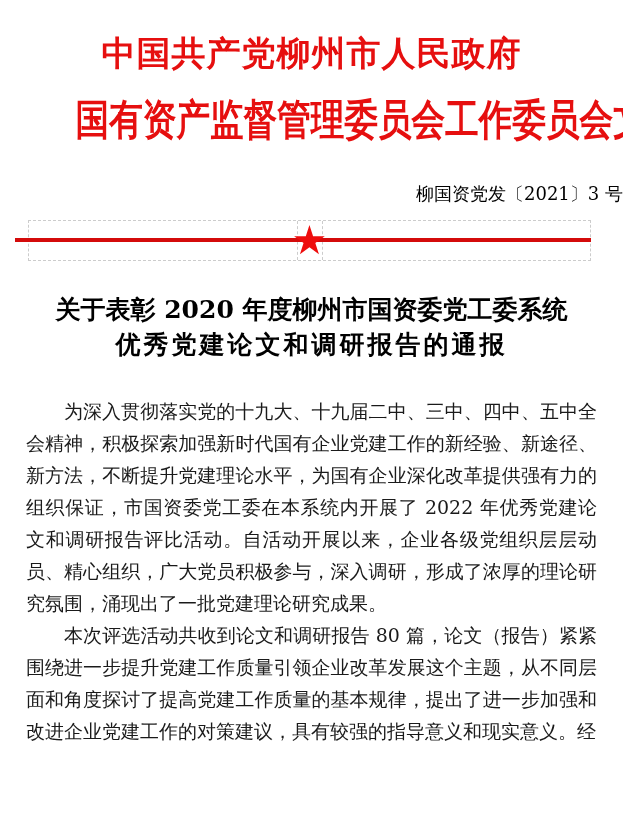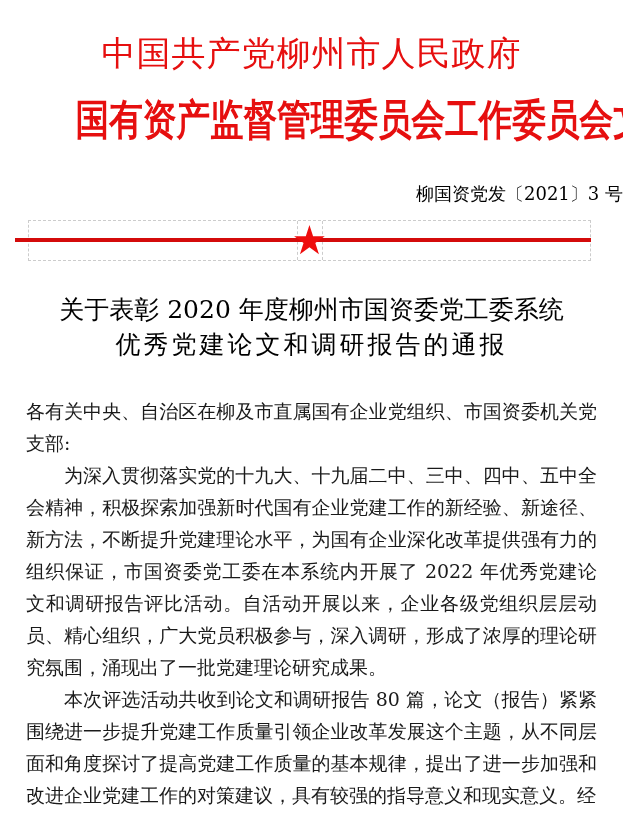--- a/index.html
+++ b/index.html
@@ -13,21 +13,21 @@
     overflow: hidden;
     font-family: "DejaVu Serif", "Liberation Serif", serif;
     color: #1a1a1a;
   }
   
   .header { text-align: center; padding-top: 36px; }
   .org-line1 {
     color: #e60f0f;
     font-size: 34px;
     line-height: 34px;
-    font-weight: normal;
+    font-weight: bold;
     letter-spacing: 1px;
     white-space: nowrap;
   }
   .org-line2-wrap { margin-top: 29px; text-align: center; }
   .org-line2 {
     display: inline-block;
     color: #e60f0f;
     font-size: 42px;
     line-height: 42px;
     font-weight: bold;
@@ -77,21 +77,21 @@
     font-family: "DejaVu Sans", "Liberation Sans", sans-serif;
     font-size: 40px;
     line-height: 40px;
     color: #ee0d0d;
     z-index: 2;
   }
   
   .title-block {
     margin-top: 31px;
     text-align: center;
-    font-weight: normal;
+    font-weight: bold;
     color: #000000;
     font-size: 25px;
     line-height: 35px;
   }
   .title-line2 { letter-spacing: 3px; }
   
   .body-block {
     margin: 33px 26px 0 26px;
     font-size: 19px;
     line-height: 32px;
@@ -120,18 +120,17 @@
     <div class="red-rule"></div>
     <div class="star-icon">★</div>
   </div>
 
   <div class="title-block">
     <div class="title-line1">关于表彰 2020 年度柳州市国资委党工委系统</div>
     <div class="title-line2">优秀党建论文和调研报告的通报</div>
   </div>
 
   <div class="body-block">
-    <p class="salutation">各有关中央、自治区在柳及市直属国有企业党组织、市国资委机关党支部:</p>
     <p class="indent">为深入贯彻落实党的十九大、十九届二中、三中、四中、五中全会精神，积极探索加强新时代国有企业党建工作的新经验、新途径、新方法，不断提升党建理论水平，为国有企业深化改革提供强有力的组织保证，市国资委党工委在本系统内开展了 2022 年优秀党建论文和调研报告评比活动。自活动开展以来，企业各级党组织层层动员、精心组织，广大党员积极参与，深入调研，形成了浓厚的理论研究氛围，涌现出了一批党建理论研究成果。</p>
     <p class="indent">本次评选活动共收到论文和调研报告 80 篇，论文（报告）紧紧围绕进一步提升党建工作质量引领企业改革发展这个主题，从不同层面和角度探讨了提高党建工作质量的基本规律，提出了进一步加强和改进企业党建工作的对策建议，具有较强的指导意义和现实意义。经</p>
   </div>
 
 </div>
 
 </body></html>

